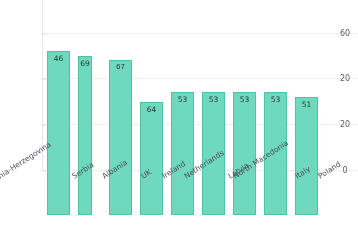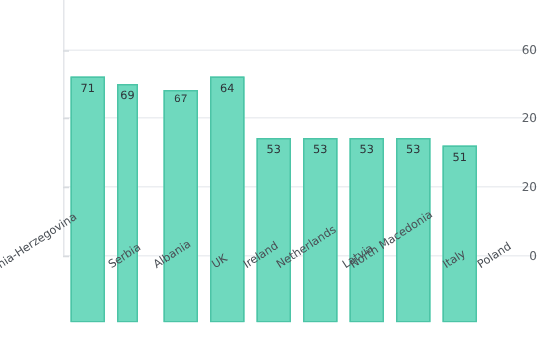--- a/index.html
+++ b/index.html
@@ -42,21 +42,21 @@
     width: 1px;
     height: 171px;
     background: #e4e6ea;
   }
 
   
   .y-tick {
     position: absolute;
     right: 0;
     width: 26px;
-    text-align: right;
+    text-align: center;
     font-size: 8px;
     color: #5b6066;
     line-height: 1;
     transform: translateY(-50%);
   }
   .y-tick-mark {
     position: absolute;
     left: 42px;
     width: 4px;
     height: 1px;
@@ -113,29 +113,29 @@
   <div class="y-tick-mark" style="top:125px"></div>
   <div class="y-tick-mark" style="top:79px"></div>
   <div class="y-tick-mark" style="top:34px"></div>
 
   <div class="y-tick" style="top:171px">0</div>
   <div class="y-tick" style="top:125px">20</div>
   <div class="y-tick" style="top:79px">20</div>
   <div class="y-tick" style="top:34px">60</div>
 
   <div class="bar" style="left:47px;  width:23px; height:164px;">
-    <span class="bar-value">71</span>
+    <span class="bar-value">46</span>
   </div>
   <div class="bar" style="left:78px;  width:14px; height:159px;">
     <span class="bar-value">69</span>
   </div>
   <div class="bar" style="left:109px; width:23px; height:155px;font-family:Liberation Mono, monospace;">
     <span class="bar-value">67</span>
   </div>
-  <div class="bar" style="left:140px; width:23px; height:164px;">
+  <div class="bar" style="left:140px; width:23px; height:113px;">
     <span class="bar-value">64</span>
   </div>
   <div class="bar" style="left:171px; width:23px; height:123px;">
     <span class="bar-value">53</span>
   </div>
   <div class="bar" style="left:202px; width:23px; height:123px;">
     <span class="bar-value">53</span>
   </div>
   <div class="bar" style="left:233px; width:23px; height:123px;">
     <span class="bar-value">53</span>

